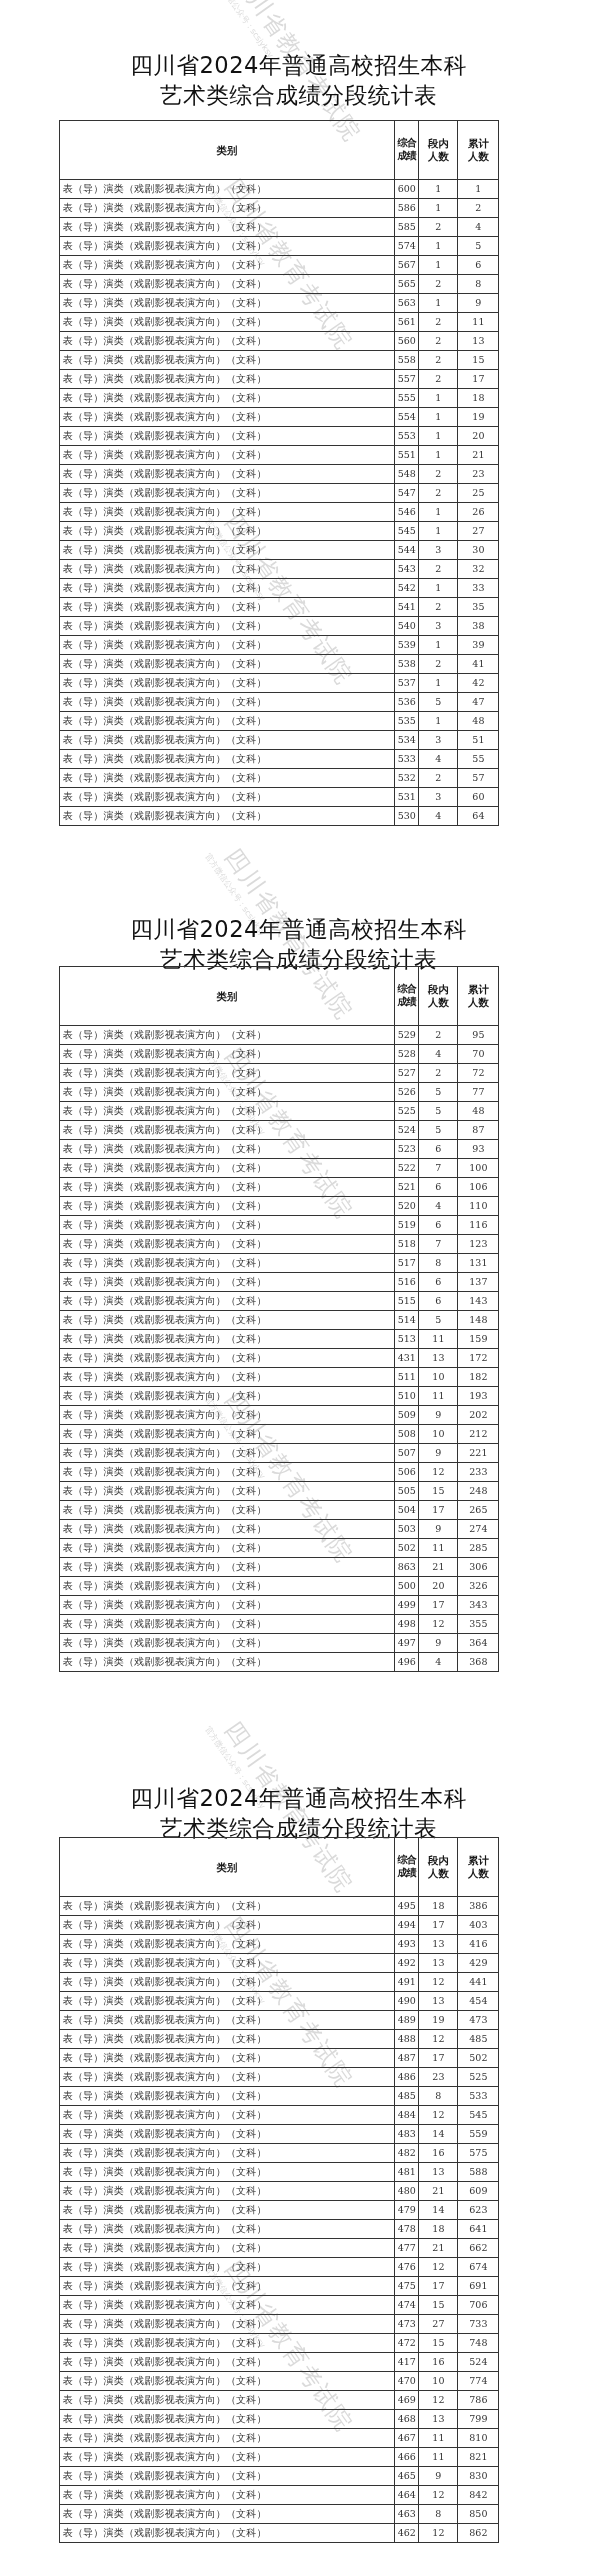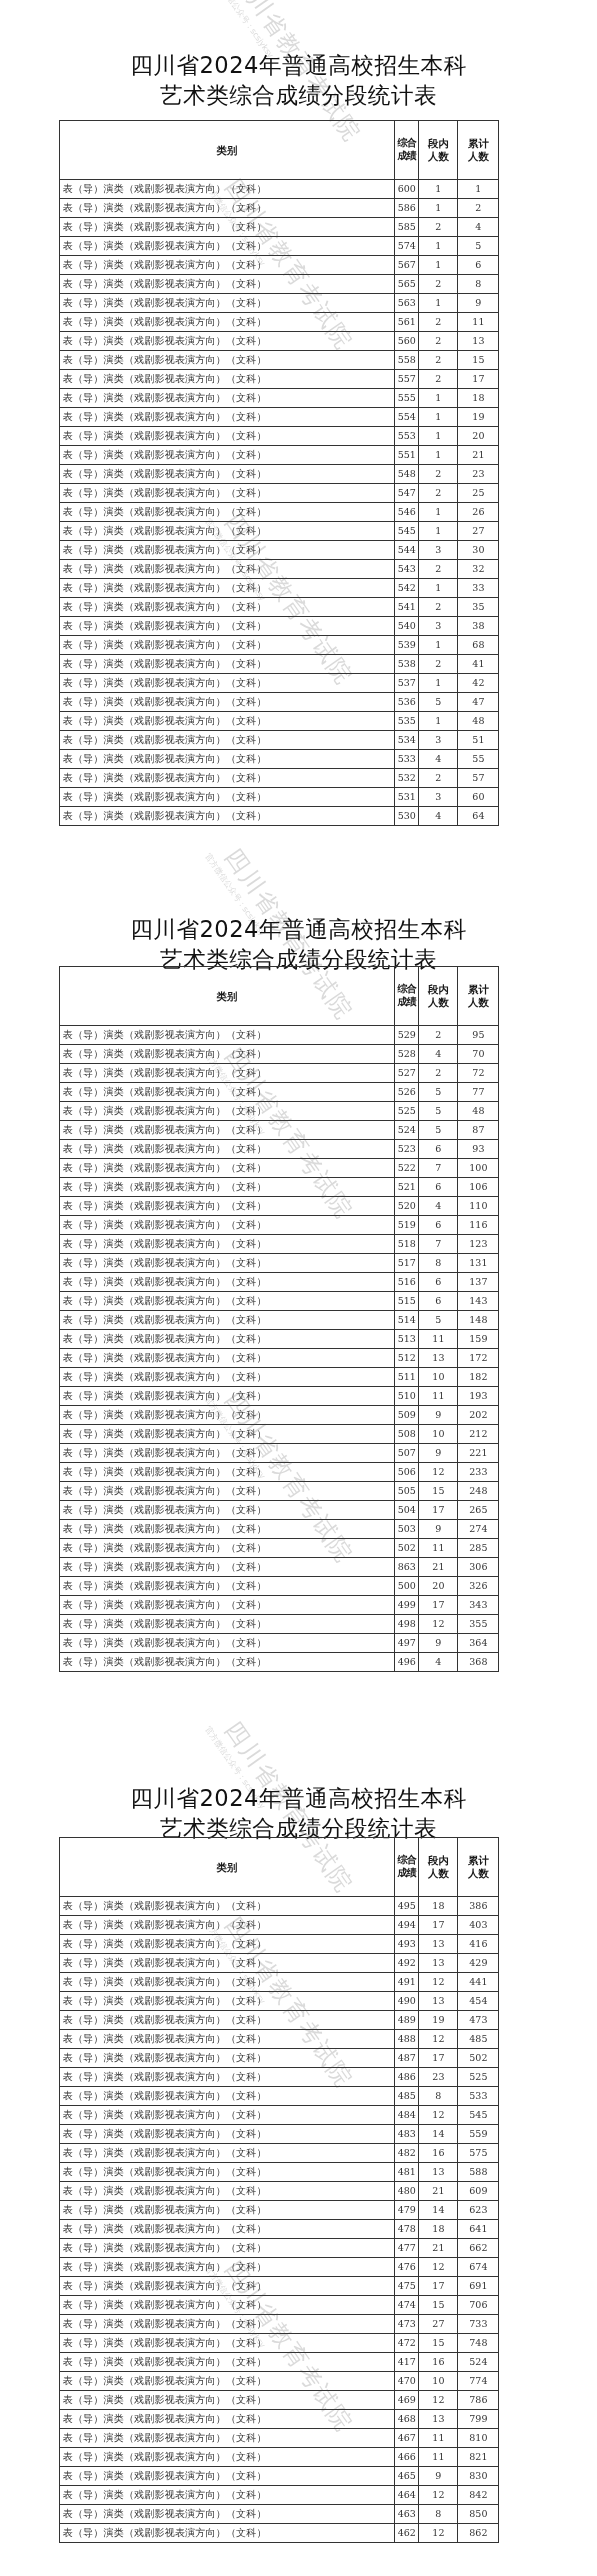--- a/index.html
+++ b/index.html
@@ -217,21 +217,21 @@
         <tr class="row">
           <td class="cls">表（导）演类（戏剧影视表演方向）（文科）</td>
           <td class="num">540</td>
           <td class="num">3</td>
           <td class="num">38</td>
         </tr>
         <tr class="row">
           <td class="cls">表（导）演类（戏剧影视表演方向）（文科）</td>
           <td class="num">539</td>
           <td class="num">1</td>
-          <td class="num">68</td>
+          <td class="num">39</td>
         </tr>
         <tr class="row">
           <td class="cls">表（导）演类（戏剧影视表演方向）（文科）</td>
           <td class="num">538</td>
           <td class="num">2</td>
           <td class="num">41</td>
         </tr>
         <tr class="row">
           <td class="cls">表（导）演类（戏剧影视表演方向）（文科）</td>
           <td class="num">537</td>
@@ -397,21 +397,21 @@
           <td class="num">148</td>
         </tr>
         <tr class="row">
           <td class="cls">表（导）演类（戏剧影视表演方向）（文科）</td>
           <td class="num">513</td>
           <td class="num">11</td>
           <td class="num">159</td>
         </tr>
         <tr class="row">
           <td class="cls">表（导）演类（戏剧影视表演方向）（文科）</td>
-          <td class="num">512</td>
+          <td class="num">431</td>
           <td class="num">13</td>
           <td class="num">172</td>
         </tr>
         <tr class="row">
           <td class="cls">表（导）演类（戏剧影视表演方向）（文科）</td>
           <td class="num">511</td>
           <td class="num">10</td>
           <td class="num">182</td>
         </tr>
         <tr class="row">

